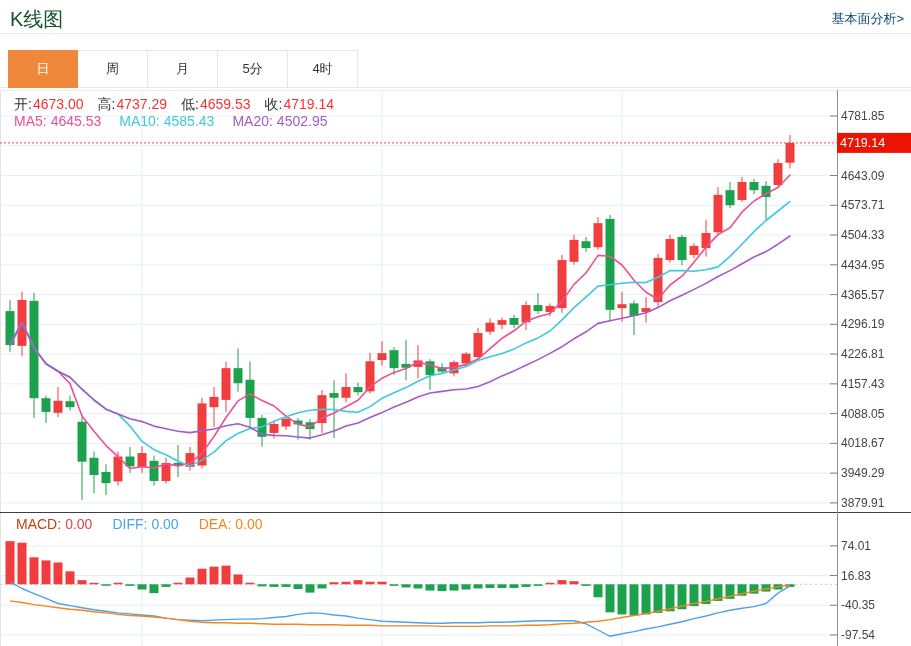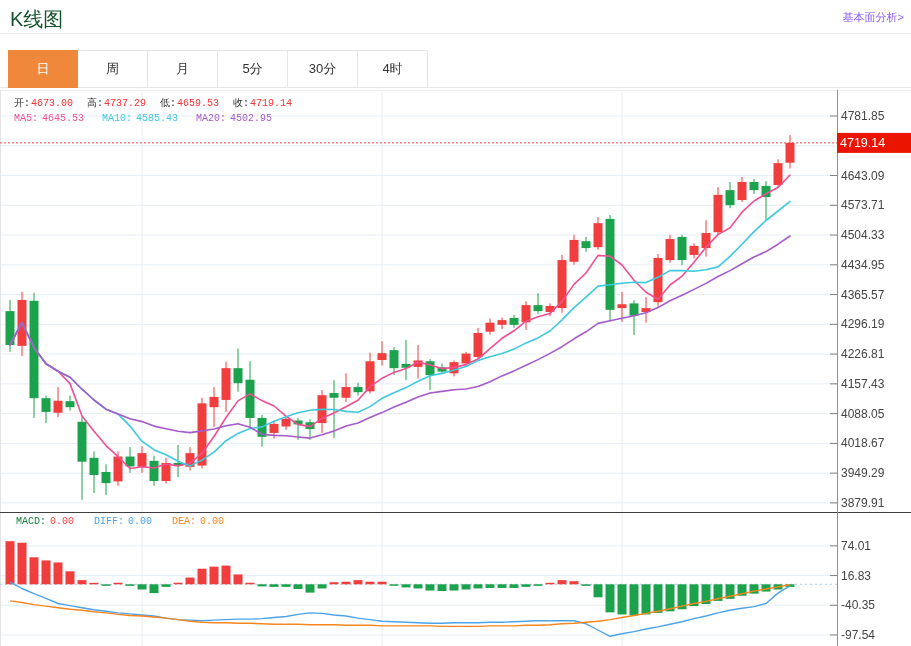--- a/index.html
+++ b/index.html
@@ -3,32 +3,32 @@
 <meta charset="utf-8">
 <style>
   html,body{margin:0;padding:0;}
   body{
     width:911px;height:646px;position:relative;overflow:hidden;
     background:#fff;font-family:"Liberation Sans",sans-serif;
     -webkit-font-smoothing:antialiased;
   }
   .header{position:absolute;left:0;top:0;right:0;height:33px;border-bottom:1px solid #ebebeb;background:#fff;z-index:5;}
   .title{position:absolute;left:10px;top:6px;font-size:20px;font-weight:normal;color:#14532d;}
-  .link{position:absolute;right:7px;top:10px;font-size:11px;color:#8b5cf6;cursor:pointer;text-decoration:none;text-align:center;}
+  .link{position:absolute;right:7px;top:10px;font-size:13px;color:#0c4a6e;cursor:pointer;text-decoration:none;text-align:center;}
   .tabs{position:absolute;left:8px;top:50px;display:flex;z-index:5;}
   .tab{
     box-sizing:border-box;width:70px;height:38px;line-height:36px;text-align:center;
     font-size:13px;color:#333;background:#fff;border:1px solid #e6e6e6;border-left:none;
     cursor:pointer;user-select:none;
   }
   .tab:first-child{border-left:1px solid #e6e6e6;}
   .tab.active{background:var(--tab-accent,#f0883c);border-color:var(--tab-accent,#f0883c);color:#fff;}
   .tab-baseline{position:absolute;left:0;right:0;top:87px;height:1px;background:#e9e9e9;z-index:4;}
   #chart{position:absolute;left:0;top:0;z-index:2;}
-  .inforow{position:absolute;z-index:6;font-size:10px;white-space:nowrap;font-family:Liberation Mono, monospace;}
+  .inforow{position:absolute;z-index:6;font-size:14px;white-space:nowrap;}
   .ohlc{left:14px;top:96px;color:#333;}
   .ohlc .v{color:#f53333;margin-right:14px;margin-left:1px;}
   .ma{left:14px;top:113px;}
   .ma span{margin-right:4px;text-align:center;}
   .ma .gap{margin-right:18px;}
   .macdrow{left:16px;top:516px;}
   .macdrow span{margin-right:4px;}
   .macdrow .gap{margin-right:20px;}
 </style>
 </head>
@@ -37,21 +37,20 @@
 <div class="header">
   <span class="title">K线图</span>
   <a class="link">基本面分析&gt;</a>
 </div>
 
 <div class="tabs" id="tabs">
     <div class="tab active">日</div>
     <div class="tab">周</div>
     <div class="tab">月</div>
     <div class="tab">5分</div>
-    <div class="tab">30分</div>
     <div class="tab">4时</div>
   </div>
 <div class="tab-baseline"></div>
 
 <svg id="chart" width="911" height="646" xmlns="http://www.w3.org/2000/svg">
     <line x1="142" y1="90" x2="142" y2="646" stroke="#e7eef5" stroke-width="1"></line>
     <line x1="382" y1="90" x2="382" y2="646" stroke="#e7eef5" stroke-width="1"></line>
     <line x1="622" y1="90" x2="622" y2="646" stroke="#e7eef5" stroke-width="1"></line>
     <line x1="0" y1="116" x2="837" y2="116" stroke="#e7eef5" stroke-width="1"></line>
     <line x1="0" y1="175.52307692307699" x2="837" y2="175.52307692307699" stroke="#e7eef5" stroke-width="1"></line>
@@ -320,14 +319,14 @@
 
 <div class="inforow ohlc">
   <span class="l">开:</span><span class="v" style="color: rgb(245, 51, 51);">4673.00</span><span class="l">高:</span><span class="v" style="color: rgb(245, 51, 51);">4737.29</span><span class="l">低:</span><span class="v" style="color: rgb(245, 51, 51);">4659.53</span><span class="l">收:</span><span class="v" style="color: rgb(245, 51, 51);">4719.14</span>
 </div>
 
 <div class="inforow ma">
   <span id="ma5c" style="color: rgb(239, 79, 146);">MA5:</span><span id="ma5v" class="gap" style="color: rgb(239, 79, 146);">4645.53</span><span id="ma10c" style="color: rgb(62, 201, 222);">MA10:</span><span id="ma10v" class="gap" style="color: rgb(62, 201, 222);">4585.43</span><span id="ma20c" style="color: rgb(165, 91, 200);">MA20:</span><span id="ma20v" style="color: rgb(165, 91, 200);">4502.95</span>
 </div>
 
 <div class="inforow macdrow">
-  <span id="macdc" style="color: #15803d; text-align: right;">MACD:</span><span id="macdv" class="gap" style="color: rgb(240, 64, 64);">0.00</span><span id="diffc" style="color: rgb(77, 163, 232);">DIFF:</span><span id="diffv" class="gap" style="color: rgb(77, 163, 232);">0.00</span><span id="deac" style="color: rgb(245, 134, 31);">DEA:</span><span id="deav" style="color: rgb(245, 134, 31);">0.00</span>
+  <span id="macdc" style="color: #c2410c; text-align: right;">MACD:</span><span id="macdv" class="gap" style="color: rgb(240, 64, 64);">0.00</span><span id="diffc" style="color: rgb(77, 163, 232);">DIFF:</span><span id="diffv" class="gap" style="color: rgb(77, 163, 232);">0.00</span><span id="deac" style="color: rgb(245, 134, 31);">DEA:</span><span id="deav" style="color: rgb(245, 134, 31);">0.00</span>
 </div>
 
 </body></html>

